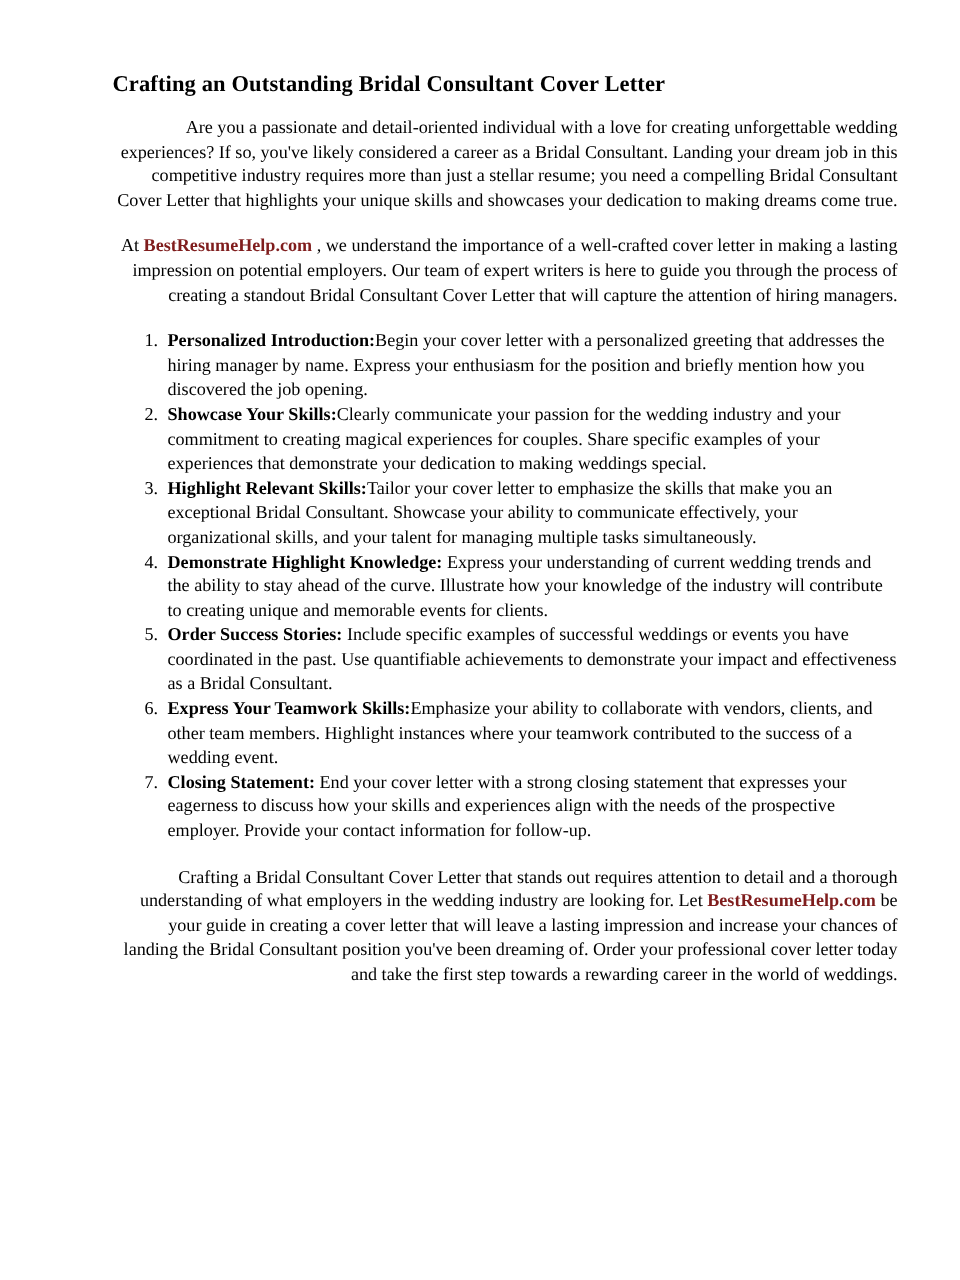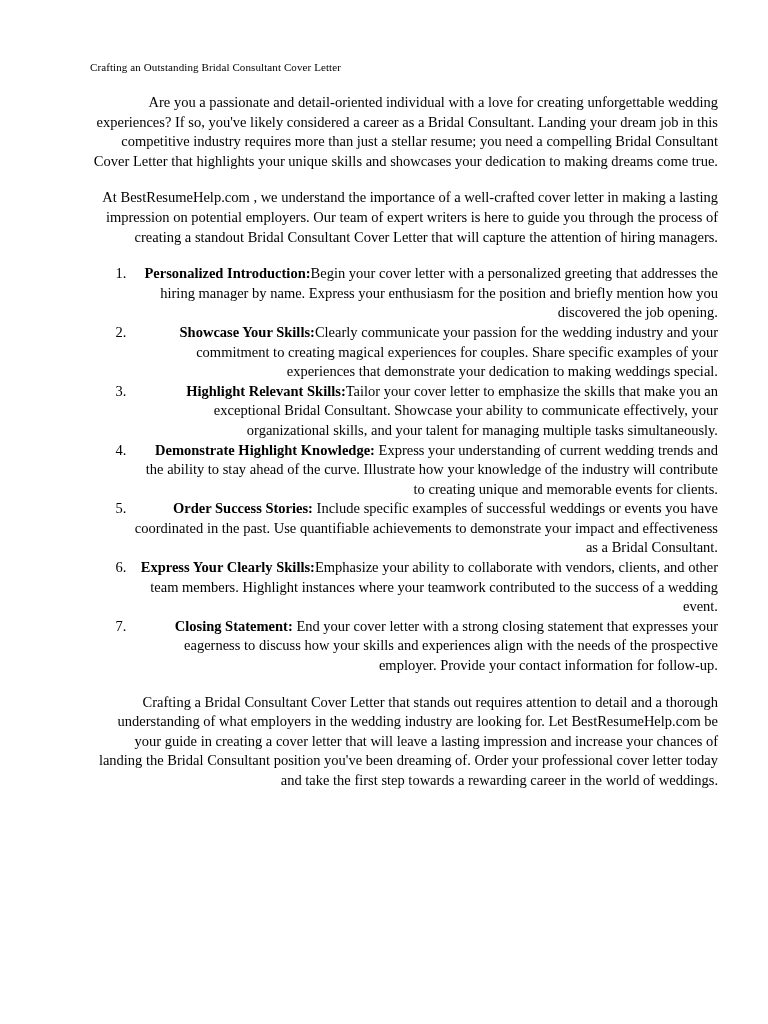--- a/index.html
+++ b/index.html
@@ -16,56 +16,55 @@
     font-family: "Liberation Serif", "DejaVu Serif", serif;
     color: #000000;
   }
   .content {
     position: absolute;
     left: 90px;
     top: 58px;
     width: 628px;
   }
   .doc-title {
-    font-size: 11px;
-    font-weight: normal;
+    font-size: 18px;
+    font-weight: bold;
     line-height: 19px;
     margin: 0 0 16px 0;
     letter-spacing: 0.1px;
   }
   .para {
     font-size: 14.5px;
     line-height: 19.6px;
     margin: 0 0 17px 0;
     text-align: right;
   }
   .section-heading {
     font-size: 14.5px;
     font-weight: bold;
     line-height: 19px;
     margin: 0 0 12px 0;
     letter-spacing: 0.1px;
   }
   .link {
-    color: #000000;
-    font-weight: normal;
+    color: #7f1d1d;
+    font-weight: bold;
     text-decoration: none;
   }
   ol.key-list {
     margin: 0 0 17px 0;
     padding: 0 0 0 40px;
     list-style-position: outside;
     list-style-type: decimal;
   }
   ol.key-list > li {
     font-size: 14.5px;
     line-height: 19.6px;
     margin: 0 0 0 0;
     padding-left: 4px;
-    text-align: right;
   }
   ol.key-list > li .lead {
     font-weight: bold;
   }
 </style>
 </head>
 <body>
 
 <div class="page">
   <div class="content">
@@ -78,21 +77,21 @@
       <span>At </span><a class="link" href="#">BestResumeHelp.com</a><span> , we understand the importance of a well-crafted cover letter in making a lasting impression on potential employers. Our team of expert writers is here to guide you through the process of creating a standout Bridal Consultant Cover Letter that will capture the attention of hiring managers.</span>
     </p>
 
 
     <ol class="key-list">
       <li><span class="lead">Personalized Introduction:</span><span>Begin your cover letter with a personalized greeting that addresses the hiring manager by name. Express your enthusiasm for the position and briefly mention how you discovered the job opening.</span></li>
       <li><span class="lead">Showcase Your Skills:</span><span>Clearly communicate your passion for the wedding industry and your commitment to creating magical experiences for couples. Share specific examples of your experiences that demonstrate your dedication to making weddings special.</span></li>
       <li><span class="lead">Highlight Relevant Skills:</span><span>Tailor your cover letter to emphasize the skills that make you an exceptional Bridal Consultant. Showcase your ability to communicate effectively, your organizational skills, and your talent for managing multiple tasks simultaneously.</span></li>
       <li><span class="lead">Demonstrate Highlight Knowledge:</span><span> Express your understanding of current wedding trends and the ability to stay ahead of the curve. Illustrate how your knowledge of the industry will contribute to creating unique and memorable events for clients.</span></li>
       <li><span class="lead">Order Success Stories:</span><span> Include specific examples of successful weddings or events you have coordinated in the past. Use quantifiable achievements to demonstrate your impact and effectiveness as a Bridal Consultant.</span></li>
-      <li><span class="lead">Express Your Clearly Skills:</span><span>Emphasize your ability to collaborate with vendors, clients, and other team members. Highlight instances where your teamwork contributed to the success of a wedding event.</span></li>
+      <li><span class="lead">Express Your Teamwork Skills:</span><span>Emphasize your ability to collaborate with vendors, clients, and other team members. Highlight instances where your teamwork contributed to the success of a wedding event.</span></li>
       <li><span class="lead">Closing Statement:</span><span> End your cover letter with a strong closing statement that expresses your eagerness to discuss how your skills and experiences align with the needs of the prospective employer. Provide your contact information for follow-up.</span></li>
     </ol>
 
     <p class="para">
       <span>Crafting a Bridal Consultant Cover Letter that stands out requires attention to detail and a thorough understanding of what employers in the wedding industry are looking for. Let </span><a class="link" href="#">BestResumeHelp.com</a><span> be your guide in creating a cover letter that will leave a lasting impression and increase your chances of landing the Bridal Consultant position you've been dreaming of. Order your professional cover letter today and take the first step towards a rewarding career in the world of weddings.</span>
     </p>
 
   </div>
 </div>
 

